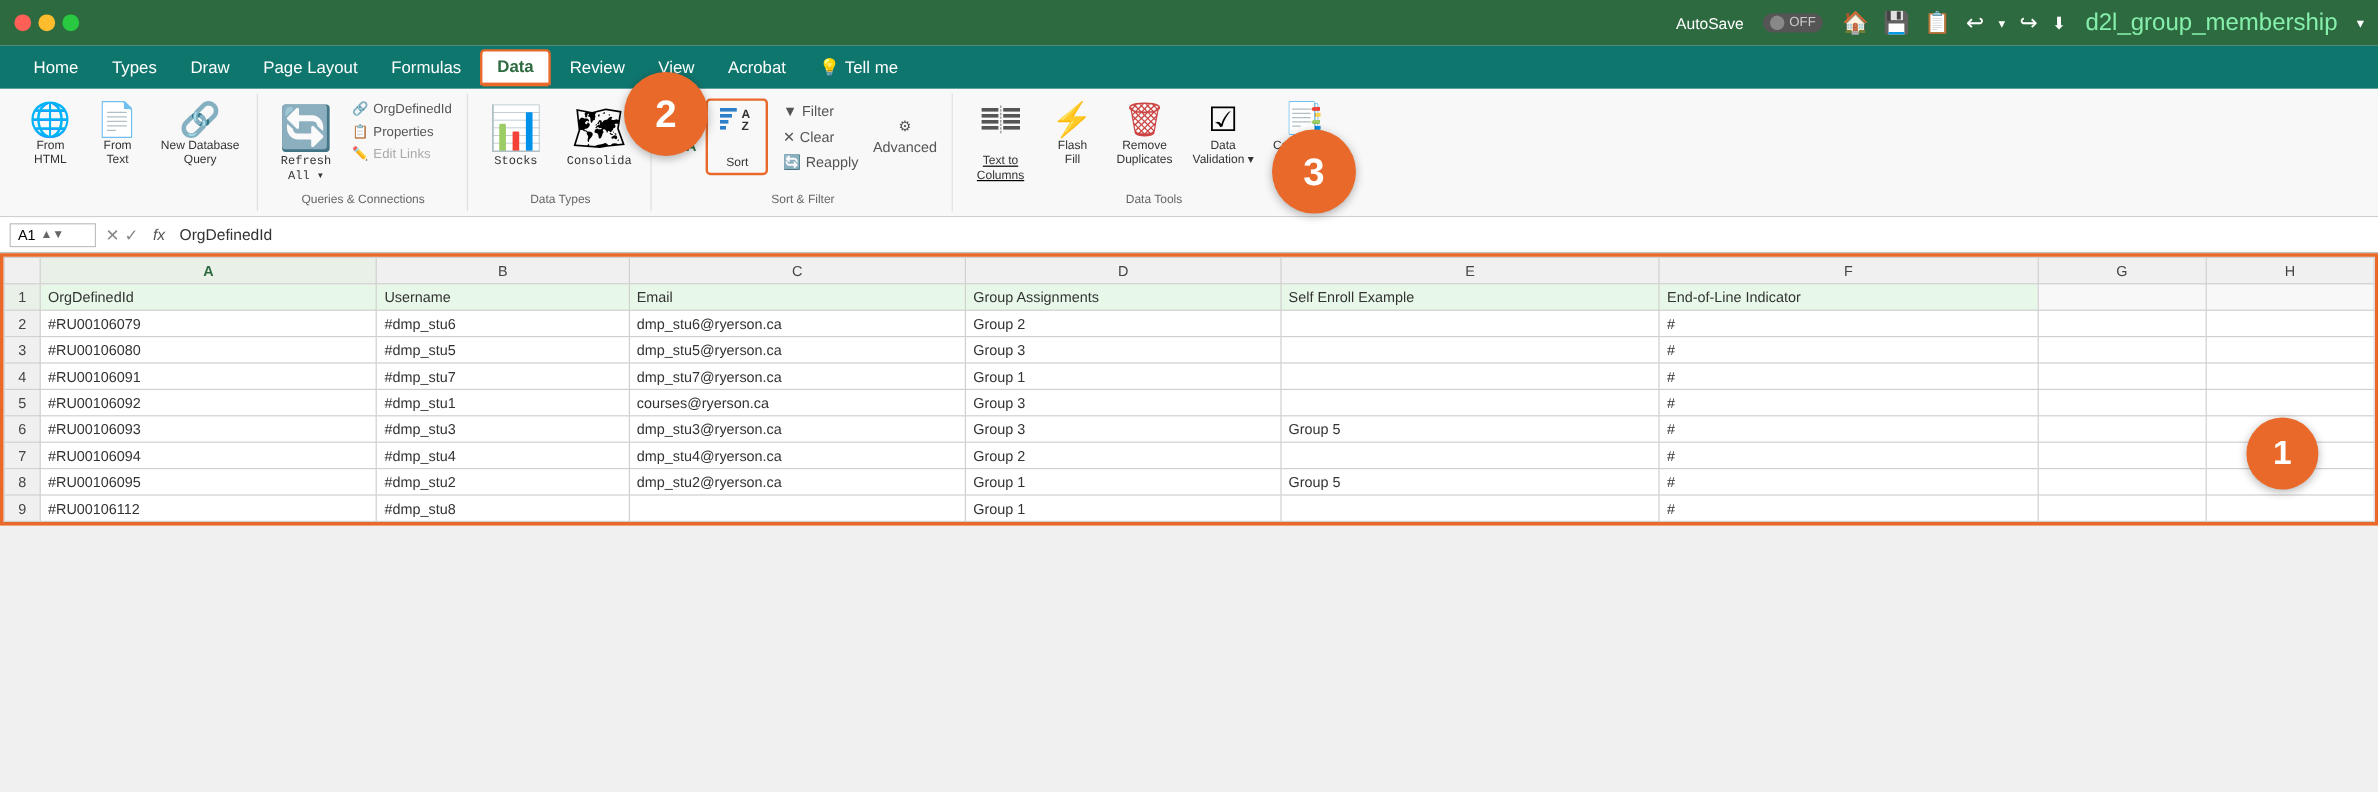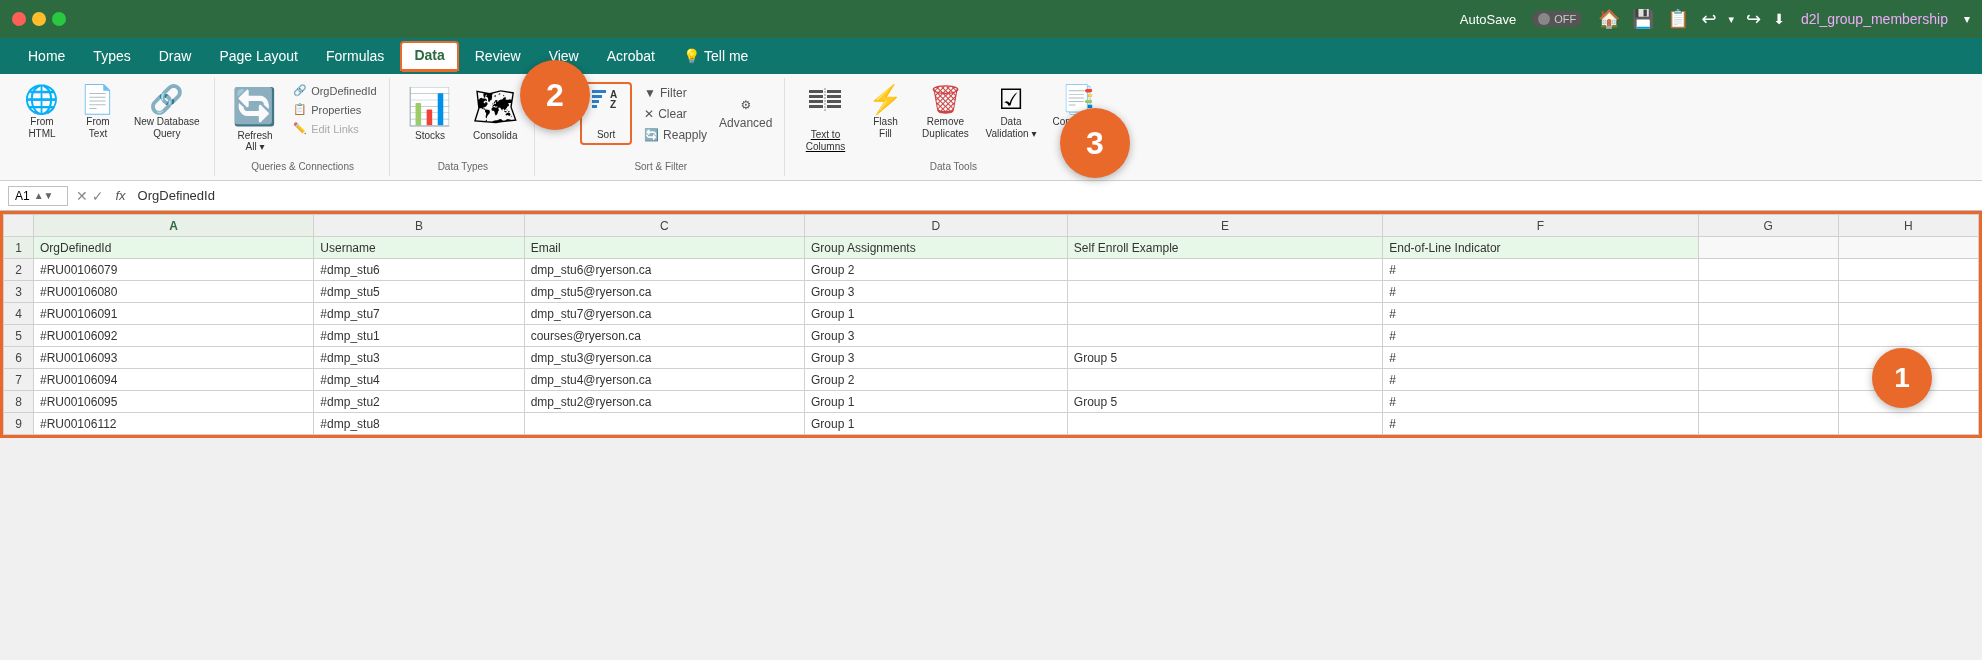--- a/index.html
+++ b/index.html
@@ -17,21 +17,21 @@
     .traffic-lights { display: flex; gap: 6px; align-items: center; }
     .traffic-light { width: 14px; height: 14px; border-radius: 50%; cursor: pointer; }
     .tl-red { background: #ff5f57; }
     .tl-yellow { background: #ffbd2e; }
     .tl-green { background: #28c840; }
     .title-bar-center { flex: 1; display: flex; align-items: center; justify-content: flex-end; gap: 16px; }
     .autosave-label { color: white; font-size: 13px; }
     .autosave-toggle { background: #555; border-radius: 10px; padding: 2px 6px; color: #ccc; font-size: 11px; display: inline-flex; align-items: center; gap: 4px; }
     .toggle-dot { width: 12px; height: 12px; border-radius: 50%; background: #888; }
     .toolbar-icons { display: flex; gap: 12px; align-items: center; color: white; font-size: 18px; }
-    .doc-title { color: #f0abfc; font-size: 14px; font-weight: 500; }
+    .doc-title { color: #86efac; font-size: 20px; font-weight: 500; }
 
     
     .menu-bar {
       background: #0f766e;
       height: 36px;
       display: flex;
       align-items: center;
       padding: 0 16px;
       gap: 4px;
     }
@@ -99,21 +99,21 @@
     .ribbon-btn-large {
       display: flex;
       flex-direction: column;
       align-items: center;
       cursor: pointer;
       padding: 4px 8px;
       border-radius: 3px;
       gap: 2px;
     }
     .ribbon-btn-large .btn-icon { font-size: 36px; }
-    .ribbon-btn-large .btn-label { font-size: 10px; text-align: center; color: #333; }
+    .ribbon-btn-large .btn-label { font-size: 10px; text-align: center; color: #333; font-family: Liberation Mono, monospace; }
 
     
     .ribbon-btn-small {
       display: flex;
       align-items: center;
       gap: 4px;
       cursor: pointer;
       padding: 2px 4px;
       border-radius: 3px;
       font-size: 11px;
@@ -142,21 +142,21 @@
       display: flex;
       align-items: center;
       height: 30px;
       padding: 0 8px;
       gap: 8px;
     }
     .cell-ref-box {
       border: 1px solid #c0c0c0;
       padding: 2px 6px;
       font-size: 12px;
-      width: 60px;
+      width: 72px;
       display: flex;
       align-items: center;
       gap: 4px;
     }
     .formula-actions { display: flex; gap: 4px; color: #666; font-size: 14px; }
     .fx-label { color: #555; font-size: 13px; font-style: italic; margin: 0 4px; }
     .formula-content { font-size: 13px; color: #333; }
 
     
     .spreadsheet-container {

